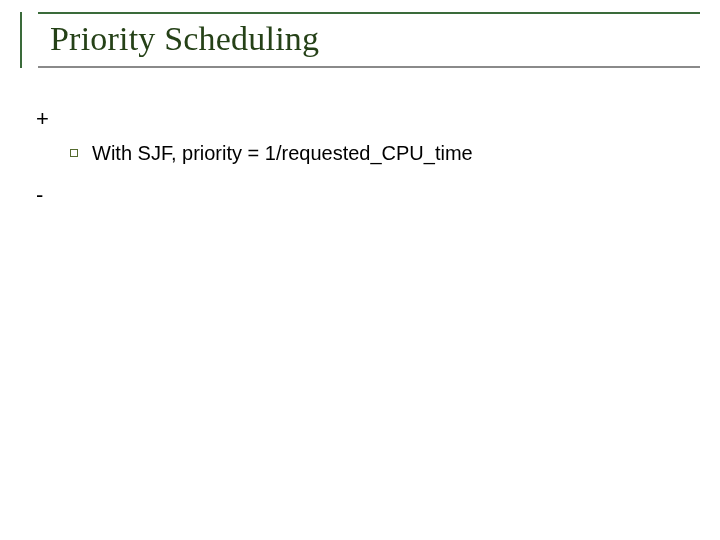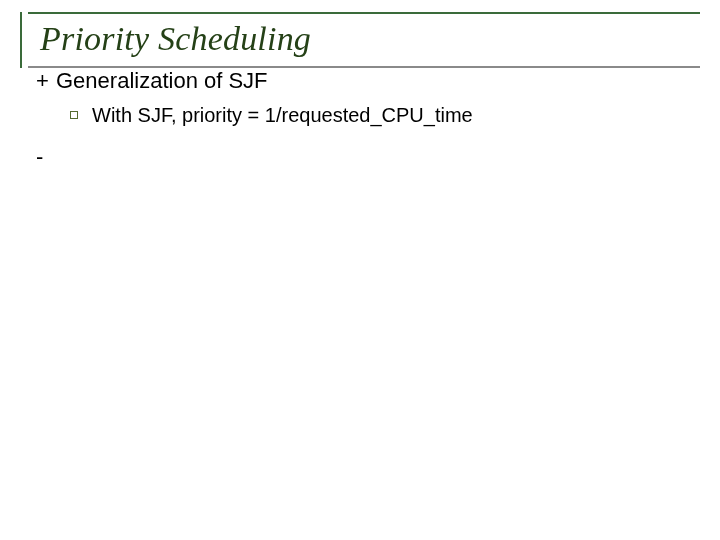--- a/index.html
+++ b/index.html
@@ -11,22 +11,22 @@
     position: relative;
     overflow: hidden;
   }
   .slide {
     width: 720px;
     height: 540px;
     padding: 12px 20px 20px 20px;
   }
   .title-wrap {
     position: relative;
-    padding-left: 8px;
-    font-style: italic;
+    padding-left: 18px;
+    margin-bottom: 38px;
   }
   .title-rule-top {
     height: 2px;
     background: #3a6b3a;
     margin: 0 0 4px 0;
   }
   .title-rule-left {
     position: absolute;
     left: 0;
     top: 0;
@@ -84,21 +84,20 @@
     <div class="title-rule-left"></div>
     <div class="title-rule-top"></div>
     <h1 class="title">Priority Scheduling</h1>
     <div class="title-rule-bottom"></div>
   </div>
 
   <div class="body">
 
     <div class="point">
       <span class="pfx">+</span>
-      <span>Generalization of SJF</span>
     </div>
 
     <div class="sub">
       <span class="sq"></span>
       <span>With SJF, priority = 1/requested_CPU_time</span>
     </div>
 
     <div class="point">
       <span class="pfx">-</span>
     </div>

